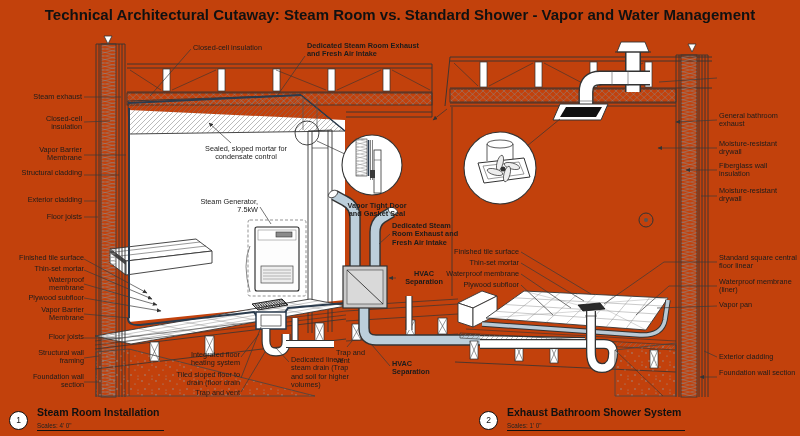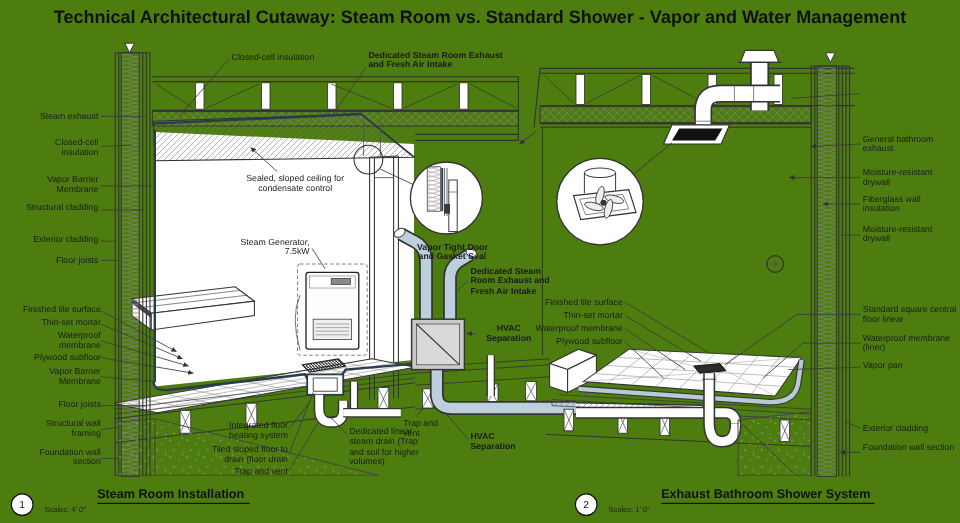--- a/index.html
+++ b/index.html
@@ -1,26 +1,26 @@
 <!DOCTYPE html>
 <html><head>
 <meta charset="utf-8">
 <style>
   html,body{margin:0;padding:0;background:#fff;}
-  #stage{position:relative;width:800px;height:436px;background:#4d7c0f;
+  #stage{position:relative;width:800px;height:436px;background:#c2410c;
          font-family:"Liberation Sans",sans-serif;overflow:hidden;color:#1a1a1a;}
   #drawing{position:absolute;left:0;top:0;}
   .title{position:absolute;left:0;right:0;top:6px;text-align:center;
          font-size:15px;font-weight:bold;letter-spacing:0;color:#111;}
   .lbl{position:absolute;font-size:7.3px;line-height:1.16;color:#1c1c1c;}
   .r{text-align:right}.c{text-align:center}.b{font-weight:bold}.nw{white-space:nowrap}
   .fcircle{position:absolute;width:17px;height:17px;border:1.3px solid #111;border-radius:50%;
            text-align:center;font-size:8.5px;line-height:17px;color:#111;background:#fff;}
   .fcap{position:absolute;font-size:10.5px;font-weight:bold;color:#111;
-        border-bottom:1.3px solid #111;padding:0 4px 1px 0;display:inline-block;margin-left:44px;}
+        border-bottom:1.3px solid #111;padding:0 4px 12px 0;display:inline-block;}
   .fscale{position:absolute;font-size:6.3px;color:#222;}
 </style>
 </head>
 <body>
 
 <div id="stage">
 
 <svg id="drawing" width="800" height="436" viewBox="0 0 800 436">
   <defs>
     <pattern id="battV" width="15" height="7" patternUnits="userSpaceOnUse">
@@ -382,21 +382,21 @@
 <div class="lbl r" style="left:2px;top:265px;width:82px">Thin-set mortar</div>
 <div class="lbl r" style="left:22px;top:276px;width:62px">Waterproof membrane</div>
 <div class="lbl r" style="left:2px;top:294px;width:82px">Plywood subfloor</div>
 <div class="lbl r" style="left:22px;top:306px;width:62px">Vapor Barrier Membrane</div>
 <div class="lbl r" style="left:2px;top:333px;width:82px">Floor joists</div>
 <div class="lbl r" style="left:22px;top:349px;width:62px">Structural wall framing</div>
 <div class="lbl r" style="left:32px;top:373px;width:52px">Foundation wall section</div>
 
 <div class="lbl nw" style="left:193px;top:44px;width:110px">Closed-cell insulation</div>
 <div class="lbl b" style="left:307px;top:42px;width:124px">Dedicated Steam Room Exhaust and Fresh Air Intake</div>
-<div class="lbl c" style="left:198px;top:145px;width:96px">Sealed, sloped ceiling for condensate control</div>
+<div class="lbl c" style="left:198px;top:145px;width:96px">Sealed, sloped mortar for condensate control</div>
 <div class="lbl r" style="left:196px;top:198px;width:62px">Steam Generator, 7.5kW</div>
 <div class="lbl b c" style="left:341px;top:202px;width:72px">Vapor Tight Door and Gasket Seal</div>
 <div class="lbl b" style="left:392px;top:222px;width:74px">Dedicated Steam Room Exhaust and Fresh Air Intake</div>
 <div class="lbl b c" style="left:398px;top:270px;width:52px">HVAC Separation</div>
 <div class="lbl r" style="left:178px;top:351px;width:62px">Integrated floor heating system</div>
 <div class="lbl r" style="left:170px;top:371px;width:70px">Tiled sloped floor to drain (floor drain</div>
 <div class="lbl r" style="left:178px;top:389px;width:62px">Trap and vent</div>
 <div class="lbl" style="left:291px;top:356px;width:64px">Dedicated linear steam drain (Trap and soil for higher volumes)</div>
 <div class="lbl" style="left:336px;top:349px;width:40px">Trap and vent</div>
 <div class="lbl b" style="left:392px;top:360px;width:52px">HVAC Separation</div>

